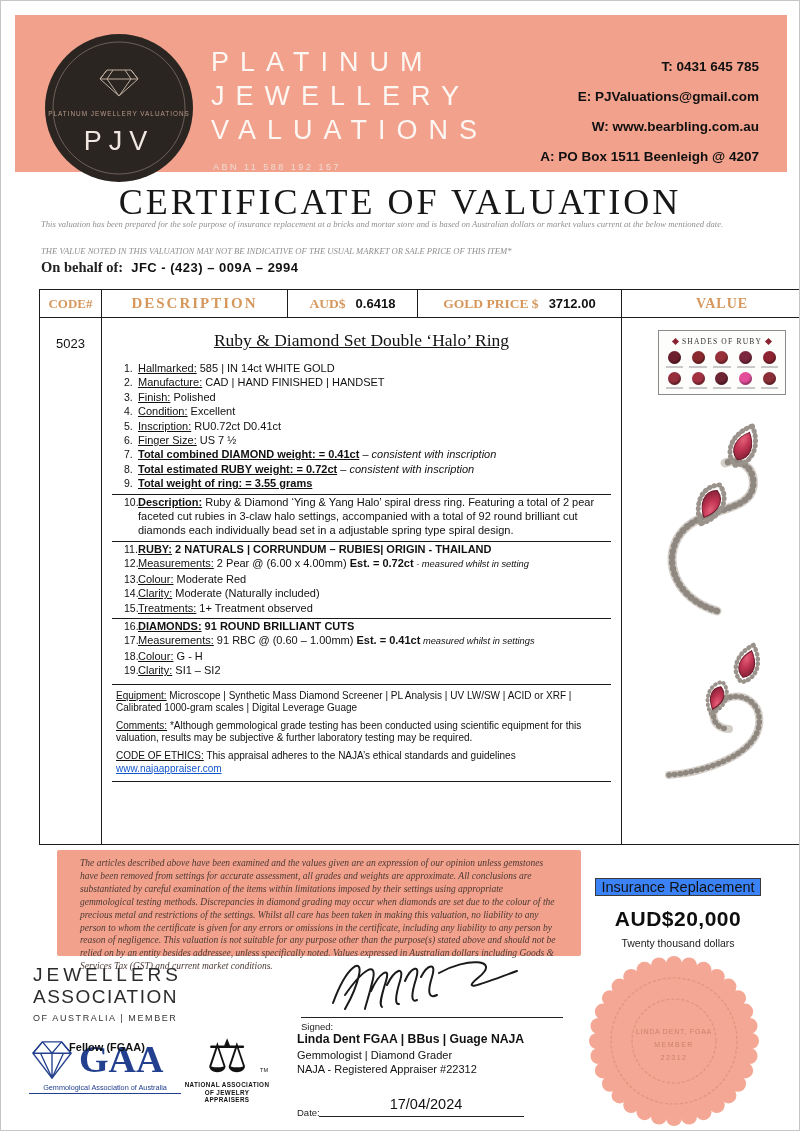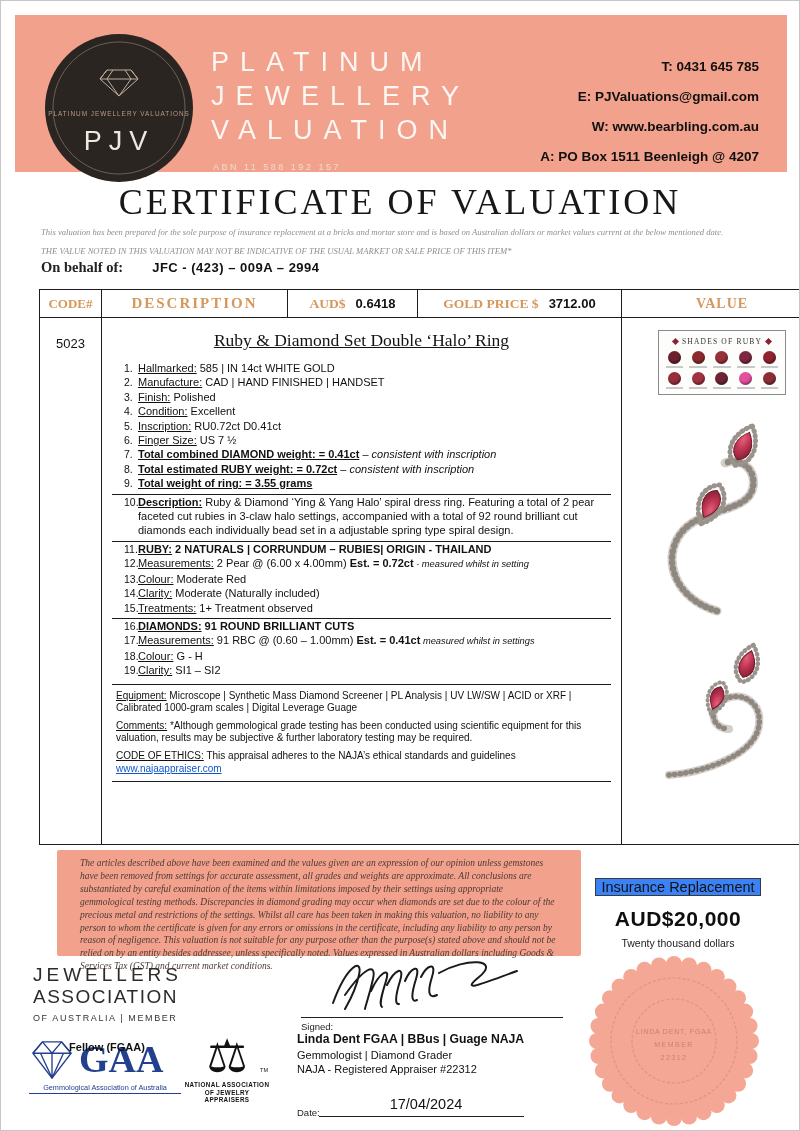--- a/index.html
+++ b/index.html
@@ -18,22 +18,22 @@
   .brand div{font-size:27px; letter-spacing:11px; line-height:34px; font-weight:400;}
   .abn{position:absolute; left:198px; top:147px; font-size:9px; letter-spacing:2.5px; color:#eedcd2;}
   .contact{position:absolute; right:28px; top:44px; display:flex; flex-direction:column; gap:15px;
            align-items:flex-end; font-weight:bold; font-size:13.5px; color:#101010;}
 
   
   .cert-title{position:absolute; left:0; top:180px; width:100%; text-align:center;
               font-family:"Liberation Serif", serif; font-size:36px; letter-spacing:3px; color:#171717;}
   .disc{position:absolute; left:40px; width:724px; font-style:italic; font-size:8.6px; color:#8f8f8f;
         font-family:"Liberation Serif", serif;}
-  .disc1{top:226px;} .disc2{top:245px;}
-  .behalf{position:absolute; left:40px; top:258px; display:flex; align-items:baseline; gap:29px;}
+  .disc1{top:218px;} .disc2{top:245px;}
+  .behalf{position:absolute; left:40px; top:258px; display:flex; align-items:baseline; gap:8px;}
   .behalf .lab{font-family:"Liberation Serif", serif; font-size:14.5px; color:#222; font-weight:bold;}
   .behalf .val{font-size:13px; font-weight:bold; letter-spacing:.5px; color:#111;}
 
   
   .val-table{position:absolute; left:38px; top:288px; width:784px; border:1.5px solid #1c1c1c;}
   .thead{display:grid; grid-template-columns:62px 186px 130px 204px auto; border-bottom:1.5px solid #1c1c1c;}
   .thead>div{height:27px; display:flex; align-items:center; justify-content:center; gap:10px;
              border-right:1.5px solid #1c1c1c; font-family:"Liberation Serif", serif; font-weight:bold;
              color:var(--gold);}
   .thead>div:last-child{border-right:none;}
@@ -119,21 +119,21 @@
           <path d="M62,36 L86,36 L93,45 L74,62 L55,45 Z"></path>
           <path d="M62,36 L55,45 M86,36 L93,45 M68,36 L62,45 L74,62 M80,36 L86,45 L74,62 M55,45 L93,45"></path>
         </g>
         <text x="74" y="82" text-anchor="middle" font-size="6.4" letter-spacing="1" fill="#b89a8a" font-family="Liberation Sans, sans-serif">PLATINUM JEWELLERY VALUATIONS</text>
         <text x="74" y="116" text-anchor="middle" font-size="27" letter-spacing="7" fill="#efe7e0" font-family="Liberation Sans, sans-serif">PJV</text>
       </svg>
     </div>
     <div class="brand">
       <div>PLATINUM</div>
       <div>JEWELLERY</div>
-      <div>VALUATION</div>
+      <div>VALUATIONS</div>
     </div>
     <div class="abn">ABN 11 588 192 157</div>
     <div class="contact">
       <span>T: 0431 645 785</span>
       <span>E: PJValuations@gmail.com</span>
       <span>W: www.bearbling.com.au</span>
       <span>A: PO Box 1511 Beenleigh @ 4207</span>
     </div>
   </div>
 

